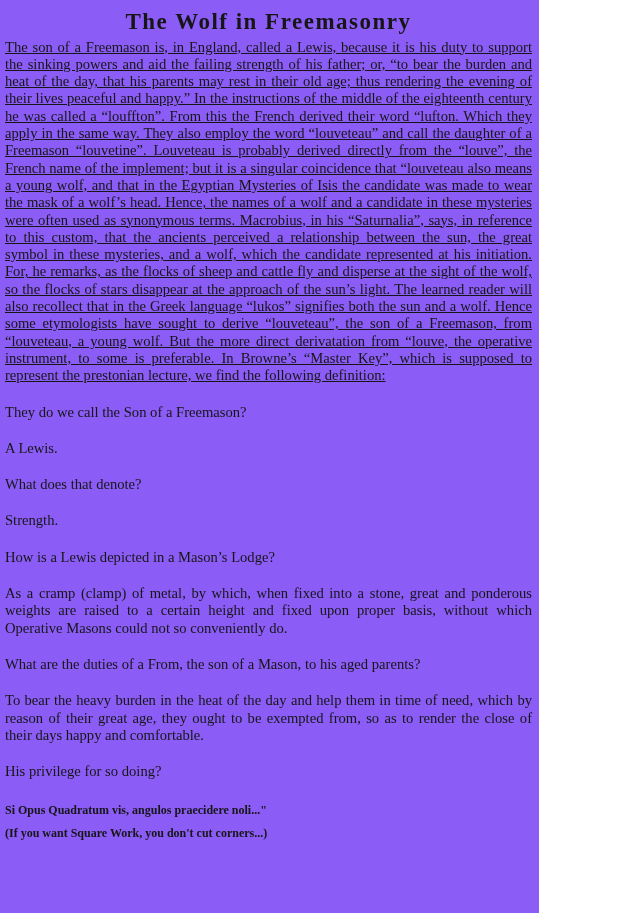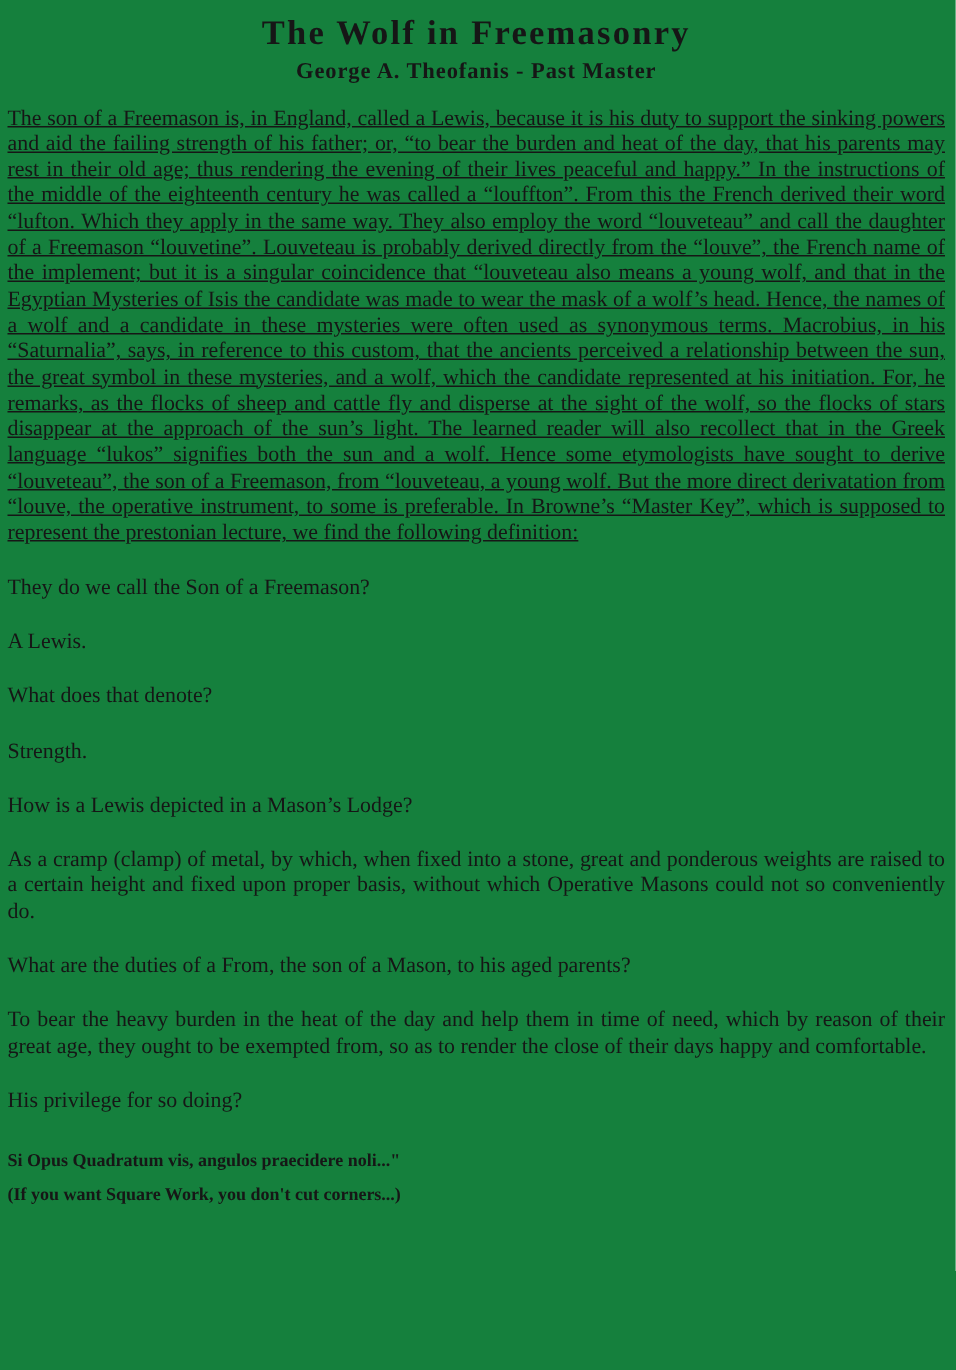--- a/index.html
+++ b/index.html
@@ -9,24 +9,24 @@
   }
   body {
     width: 637px;
     height: 913px;
     overflow: hidden;
     font-family: "Liberation Serif", "DejaVu Serif", serif;
     color: #161616;
   }
   .page {
     box-sizing: border-box;
-    width: 637px;
+    width: 539px;
     height: 913px;
     padding: 6px 7px 4px 5px;
-    background: #15803d;
+    background: #8b5cf6;
   }
   .doc-title {
     text-align: center;
     font-size: 23px;
     font-weight: 700;
     letter-spacing: 1.5px;
     margin: 2px 0 3px 0;
     line-height: 1.2;
   }
   .doc-byline {
@@ -56,21 +56,20 @@
     line-height: 23px;
     margin-top: 6px;
   }
 </style>
 </head>
 <body>
 
 <div class="page">
 
   <h1 class="doc-title">The Wolf in Freemasonry</h1>
-  <div class="doc-byline">George  A. Theofanis  -  Past Master</div>
 
   <p class="body-text main-paragraph">The son of a Freemason is, in England, called a Lewis, because it is his duty to support the sinking powers and aid the failing strength of his father; or, “to bear the burden and heat of the day, that his parents may rest in their old age; thus rendering the evening of their lives peaceful and happy.”  In the instructions of the middle of the eighteenth century he was called a “louffton”.  From this the French derived their word “lufton.  Which they apply in the same way.  They also employ the word “louveteau” and call the daughter of a Freemason “louvetine”.  Louveteau is probably derived directly from the “louve”, the French name of the implement; but it is a singular coincidence that “louveteau also means a young wolf, and that in the Egyptian Mysteries of Isis the candidate was made to wear the mask of a wolf’s head. Hence, the names of a wolf and a candidate in these mysteries were often used as synonymous terms. Macrobius, in his “Saturnalia”, says, in reference to this custom, that the ancients perceived a relationship between the sun, the great symbol in these mysteries, and a wolf, which the candidate represented at his initiation.  For, he remarks, as the flocks of sheep and cattle fly and disperse at the sight of the wolf, so the flocks of stars disappear at the approach of the sun’s light. The learned reader  will also recollect that in the Greek language “lukos” signifies both the sun and a wolf.  Hence some etymologists have sought to derive “louveteau”, the son of a Freemason, from “louveteau, a young wolf. But the more direct derivatation from “louve, the operative instrument, to some is  preferable.  In Browne’s “Master Key”, which is supposed to represent the prestonian lecture, we find the following definition:</p>
 
   <p class="body-text qa-block">They do we call the Son of a Freemason?</p>
   <p class="body-text qa-block">A Lewis.</p>
   <p class="body-text qa-block">What does that denote?</p>
   <p class="body-text qa-block">Strength.</p>
   <p class="body-text qa-block">How is a Lewis depicted in a Mason’s Lodge?</p>
   <p class="body-text qa-block">As a cramp (clamp) of metal, by which, when fixed into a stone, great and ponderous weights are raised to a certain height and fixed upon proper basis, without which Operative Masons could not so conveniently do.</p>
   <p class="body-text qa-block">What are the duties of a From, the son of a Mason, to his aged parents?</p>

